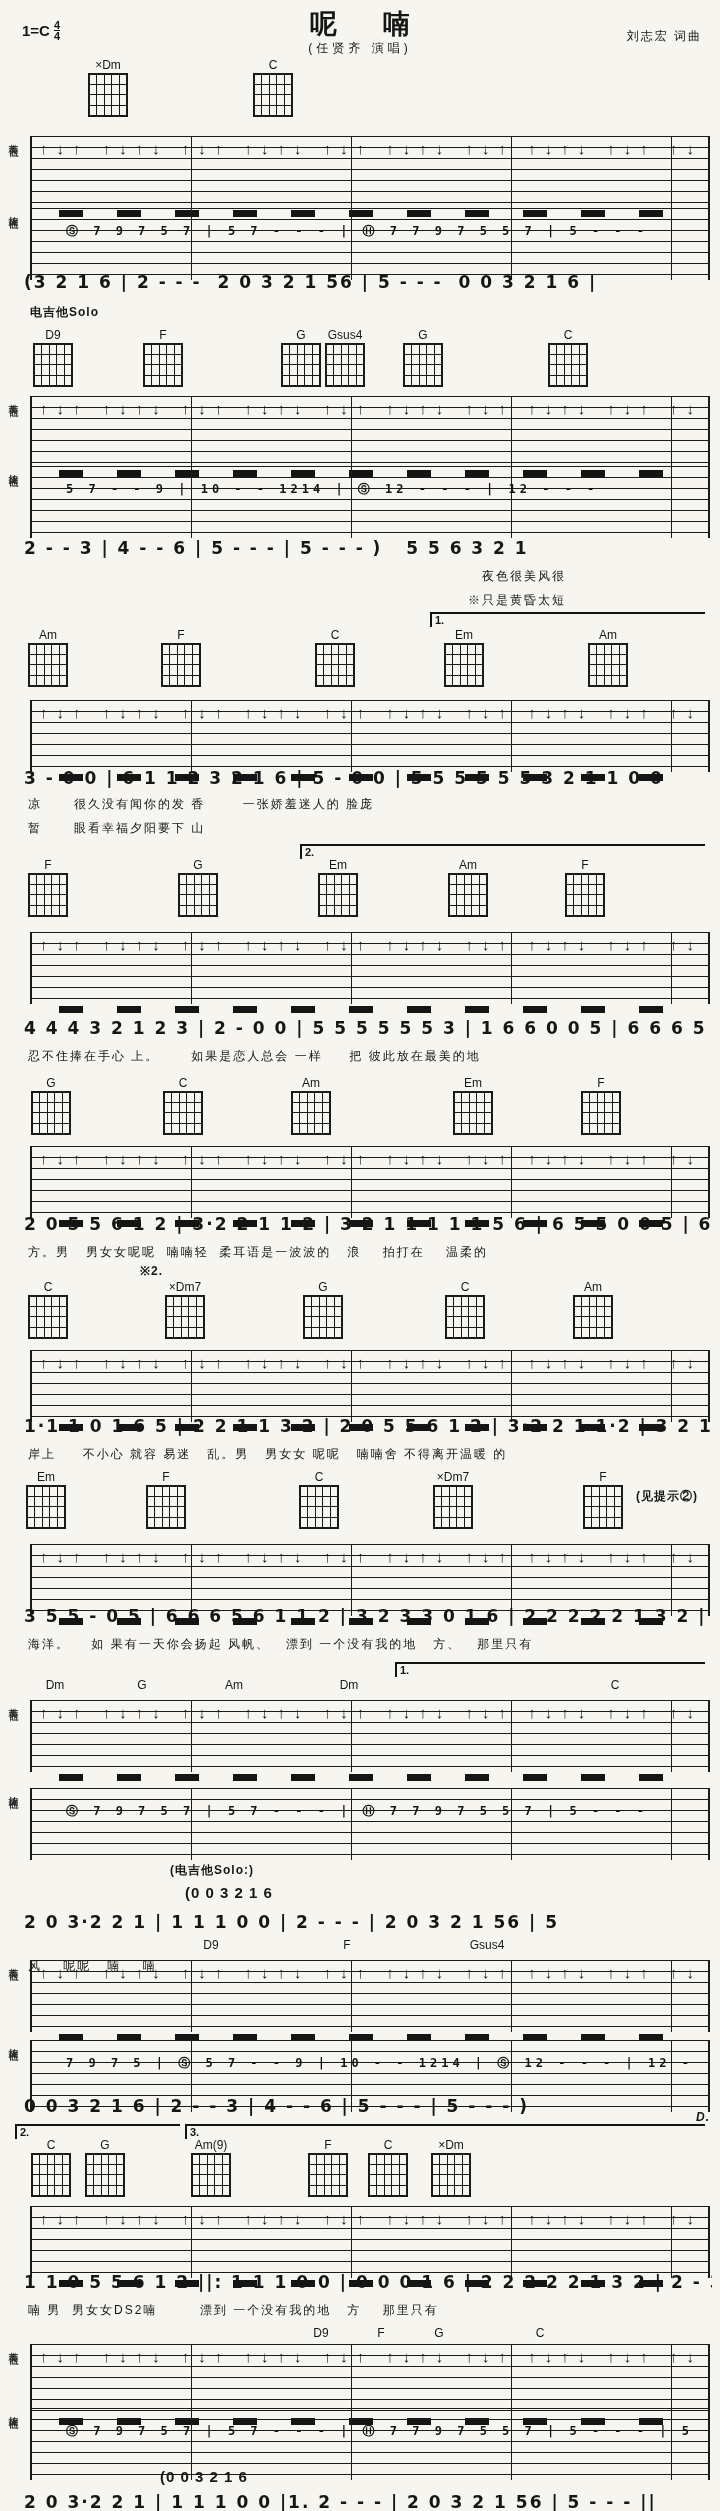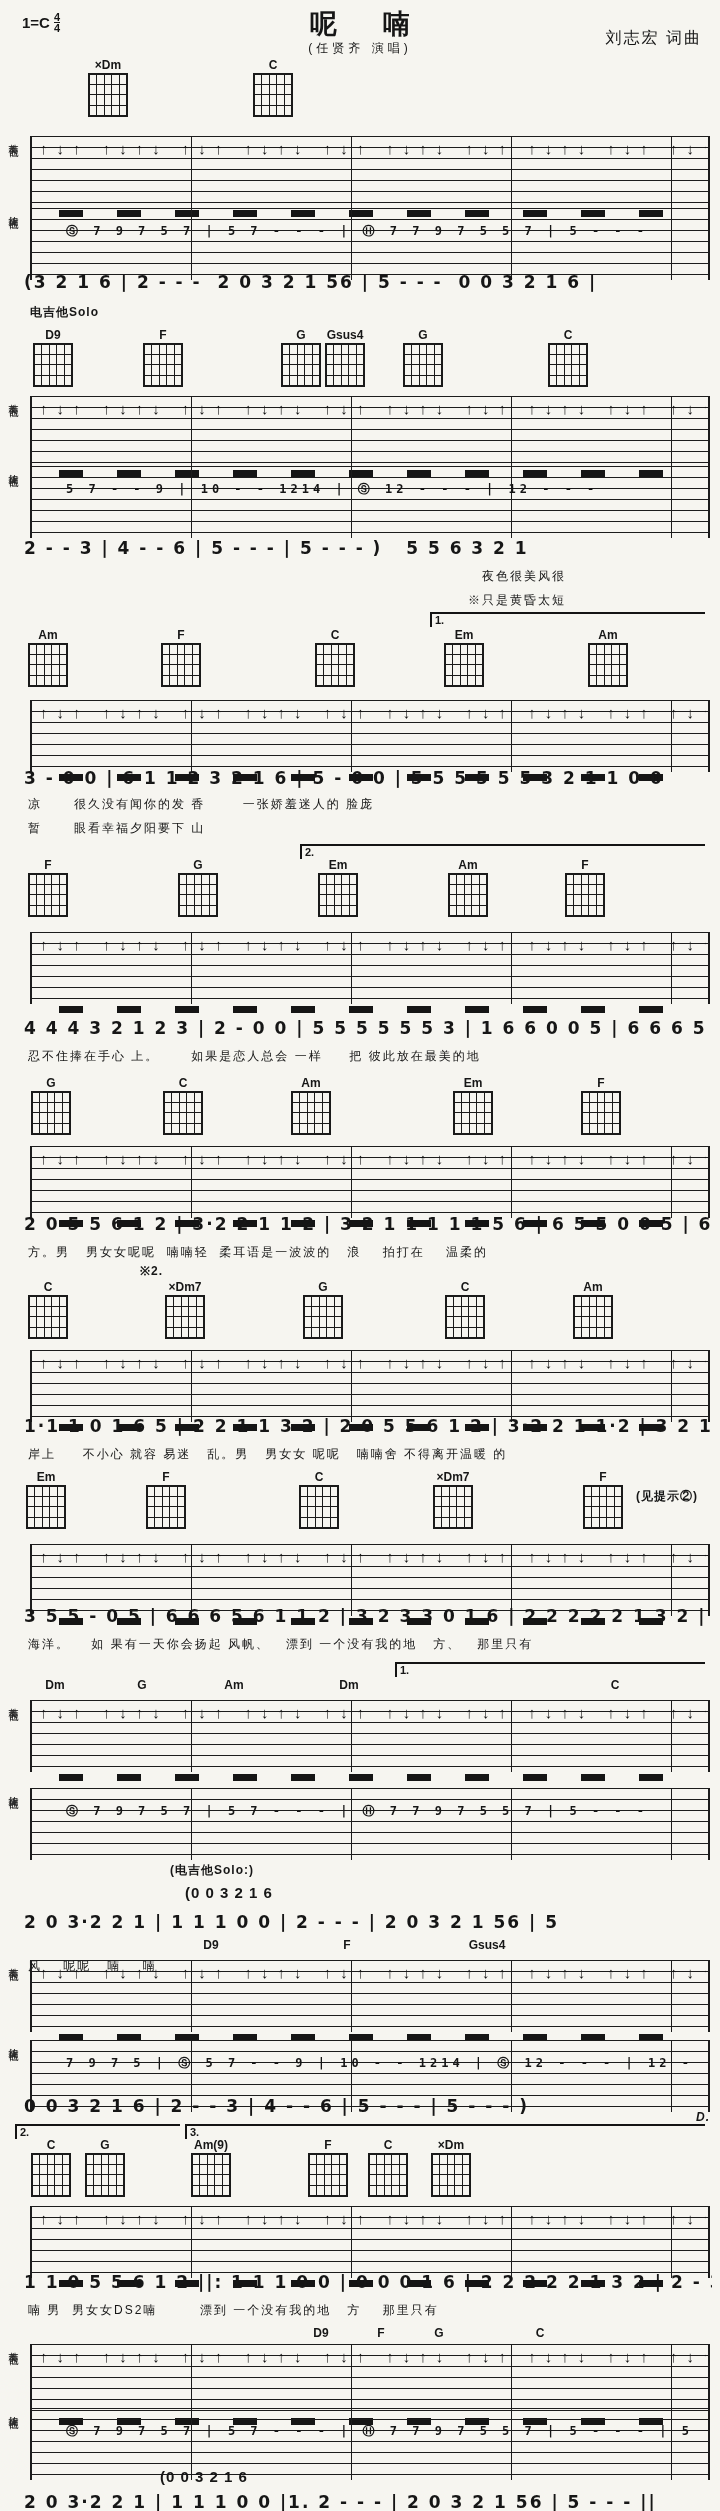--- a/index.html
+++ b/index.html
@@ -5,28 +5,28 @@
   html,body{margin:0;padding:0;}
   body{
     width:720px;height:2511px;position:relative;overflow:hidden;
     background:#f6f5f0;color:#161616;
     font-family:"Liberation Sans",sans-serif;
   }
   .abs{position:absolute;}
   
   .title{left:0;right:0;top:6px;text-align:center;font-size:27px;font-weight:bold;letter-spacing:46px;text-indent:46px;}
   .subtitle{left:0;right:0;top:40px;text-align:center;font-size:12px;letter-spacing:4px;}
-  .keysig{left:22px;top:12px;font-size:15px;font-weight:bold;display:flex;align-items:center;gap:4px;}
+  .keysig{left:22px;top:20px;font-size:15px;font-weight:bold;display:flex;align-items:center;gap:4px;}
   .frac{display:inline-flex;flex-direction:column;font-size:11px;line-height:10px;text-align:center;font-weight:bold;}
   .frac i{font-style:normal;}
   .frac i:first-child{border-bottom:1px solid #161616;}
-  .credit{right:18px;top:28px;font-size:16px;letter-spacing:2px;}
+  .credit{right:18px;top:28px;font-size:12px;letter-spacing:2px;}
   
   .chord{position:absolute;top:0;width:46px;text-align:center;}
-  .chord-name{font-size:12px;font-weight:bold;white-space:nowrap;}
+  .chord-name{font-size:12px;font-weight:normal;white-space:nowrap;}
   .chord-grid{margin:1px auto 0;width:38px;height:42px;border:1px solid #1a1a1a;
     background:
       repeating-linear-gradient(90deg,#1a1a1a 0 1px,transparent 1px 7.4px),
       repeating-linear-gradient(180deg,#1a1a1a 0 1px,transparent 1px 10.2px);}
   
   .staff{position:absolute;left:30px;right:10px;height:72px;
     border-left:2px solid #1c1c1c;border-right:2px solid #1c1c1c;
     background:
       repeating-linear-gradient(90deg,transparent 0 159px,#1c1c1c 159px 160px),
       repeating-linear-gradient(180deg,#1c1c1c 0 1px,transparent 1px 11px);}

